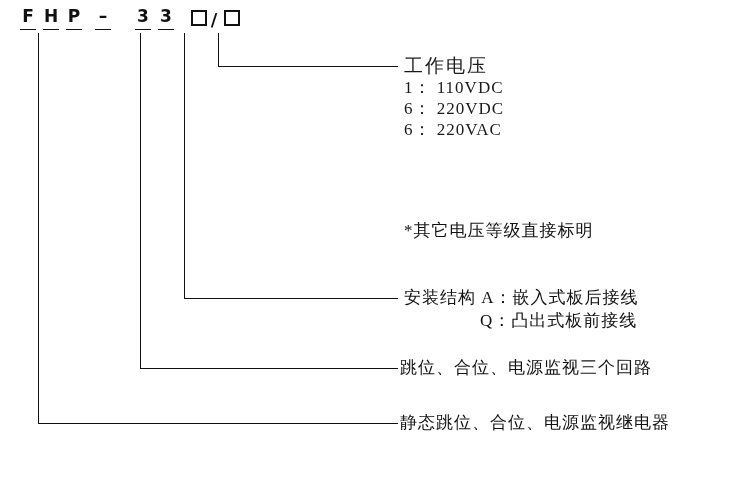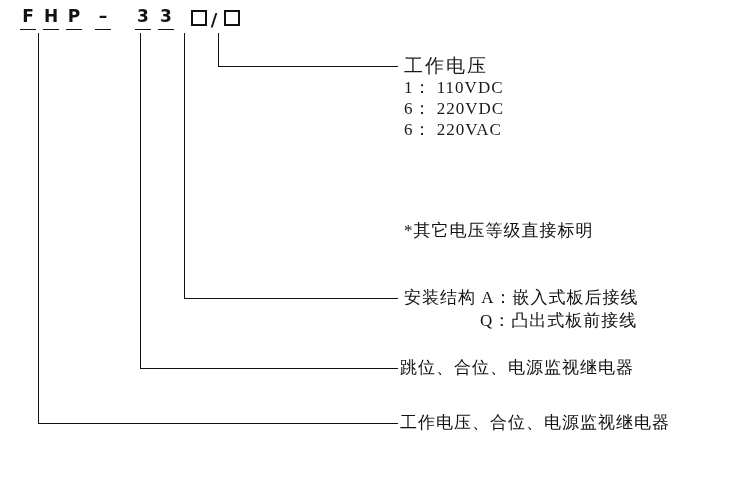--- a/index.html
+++ b/index.html
@@ -103,17 +103,17 @@
     <div class="voltage-item">1： 110VDC</div>
     <div class="voltage-item">6： 220VDC</div>
     <div class="voltage-item">6： 220VAC</div>
   </div>
 
   <div class="lbl note">*其它电压等级直接标明</div>
 
   <div class="lbl mount-line1">安装结构 A：嵌入式板后接线</div>
   <div class="lbl mount-line2">Q：凸出式板前接线</div>
 
-  <div class="lbl circuits">跳位、合位、电源监视继电器</div>
+  <div class="lbl circuits">跳位、合位、电源监视三个回路</div>
 
-  <div class="lbl product">工作电压、合位、电源监视继电器</div>
+  <div class="lbl product">静态跳位、合位、电源监视继电器</div>
 
 </div>
 
 </body></html>

